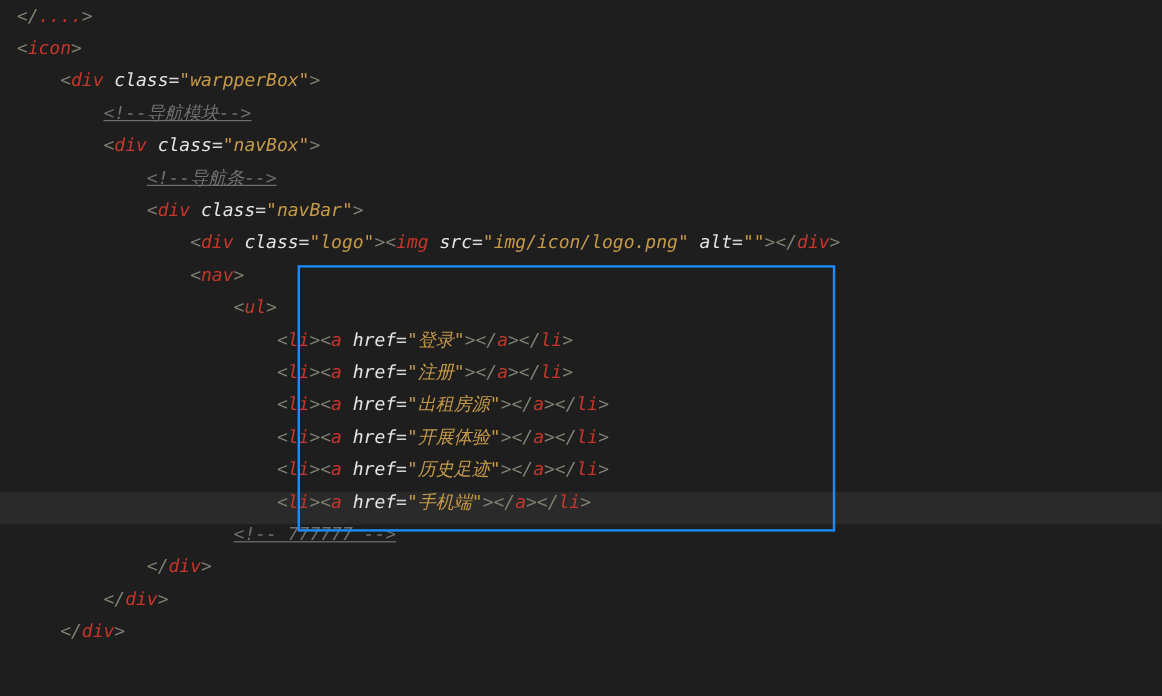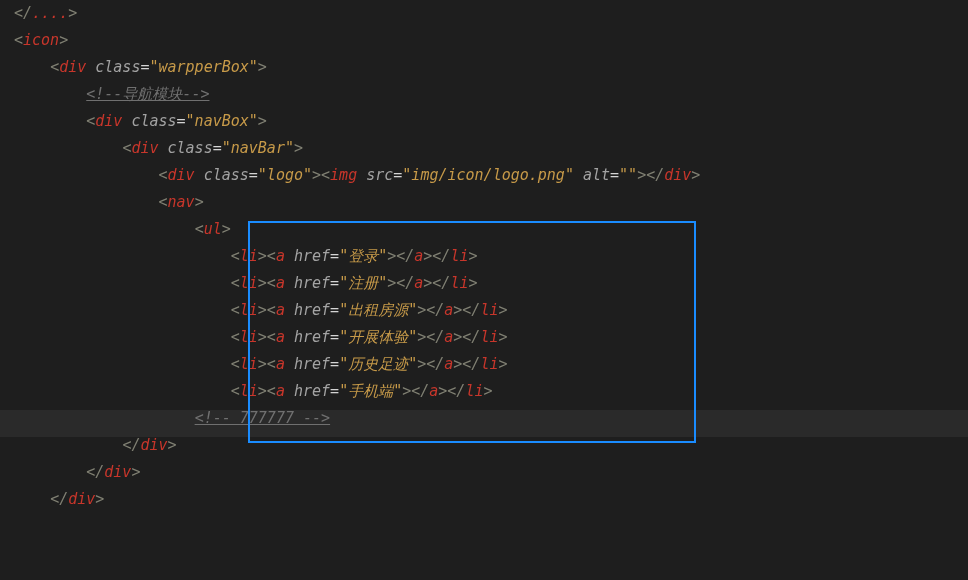--- a/index.html
+++ b/index.html
@@ -19,21 +19,21 @@
     padding: 0 0 0 14px;
     position: relative;
   }
   .line {
     white-space: pre;
     position: relative;
     z-index: 1;
   }
   .bracket { color: #808073; }
   .tag { color: #c8362b; }
-  .attr { color: #a3a3a3; }
+  .attr { color: #e5e5e5; }
   .str { color: #c79a49; }
   .cmt { color: #707070; text-decoration: underline; }
   .txt { color: #d4d4d4; }
 
   .selection-box {
     position: absolute;
     border: 2px solid #1a8cff;
     background: rgba(0,0,0,0);
     left: 248px;
     top: 221px;
@@ -62,20 +62,21 @@
   <div class="line"><span class="bracket">&lt;/</span><span class="tag">....</span><span class="bracket">&gt;</span></div>
 
   <div class="line"><span class="bracket">&lt;</span><span class="tag">icon</span><span class="bracket">&gt;</span></div>
 
   <div class="line">    <span class="bracket">&lt;</span><span class="tag">div</span> <span class="attr">class</span><span class="txt">=</span><span class="str">"warpperBox"</span><span class="bracket">&gt;</span></div>
 
   <div class="line">        <span class="cmt">&lt;!--导航模块--&gt;</span></div>
 
   <div class="line">        <span class="bracket">&lt;</span><span class="tag">div</span> <span class="attr">class</span><span class="txt">=</span><span class="str">"navBox"</span><span class="bracket">&gt;</span></div>
 
+  <div class="line">            <span class="cmt">&lt;!--导航条--&gt;</span></div>
 
   <div class="line">            <span class="bracket">&lt;</span><span class="tag">div</span> <span class="attr">class</span><span class="txt">=</span><span class="str">"navBar"</span><span class="bracket">&gt;</span></div>
 
   <div class="line">                <span class="bracket">&lt;</span><span class="tag">div</span> <span class="attr">class</span><span class="txt">=</span><span class="str">"logo"</span><span class="bracket">&gt;&lt;</span><span class="tag">img</span> <span class="attr">src</span><span class="txt">=</span><span class="str">"img/icon/logo.png"</span> <span class="attr">alt</span><span class="txt">=</span><span class="str">""</span><span class="bracket">&gt;&lt;/</span><span class="tag">div</span><span class="bracket">&gt;</span></div>
 
   <div class="line">                <span class="bracket">&lt;</span><span class="tag">nav</span><span class="bracket">&gt;</span></div>
 
   <div class="line">                    <span class="bracket">&lt;</span><span class="tag">ul</span><span class="bracket">&gt;</span></div>
 
   <div class="line">                        <span class="bracket">&lt;</span><span class="tag">li</span><span class="bracket">&gt;&lt;</span><span class="tag">a</span> <span class="attr">href</span><span class="txt">=</span><span class="str">"登录"</span><span class="bracket">&gt;&lt;/</span><span class="tag">a</span><span class="bracket">&gt;&lt;/</span><span class="tag">li</span><span class="bracket">&gt;</span></div>

